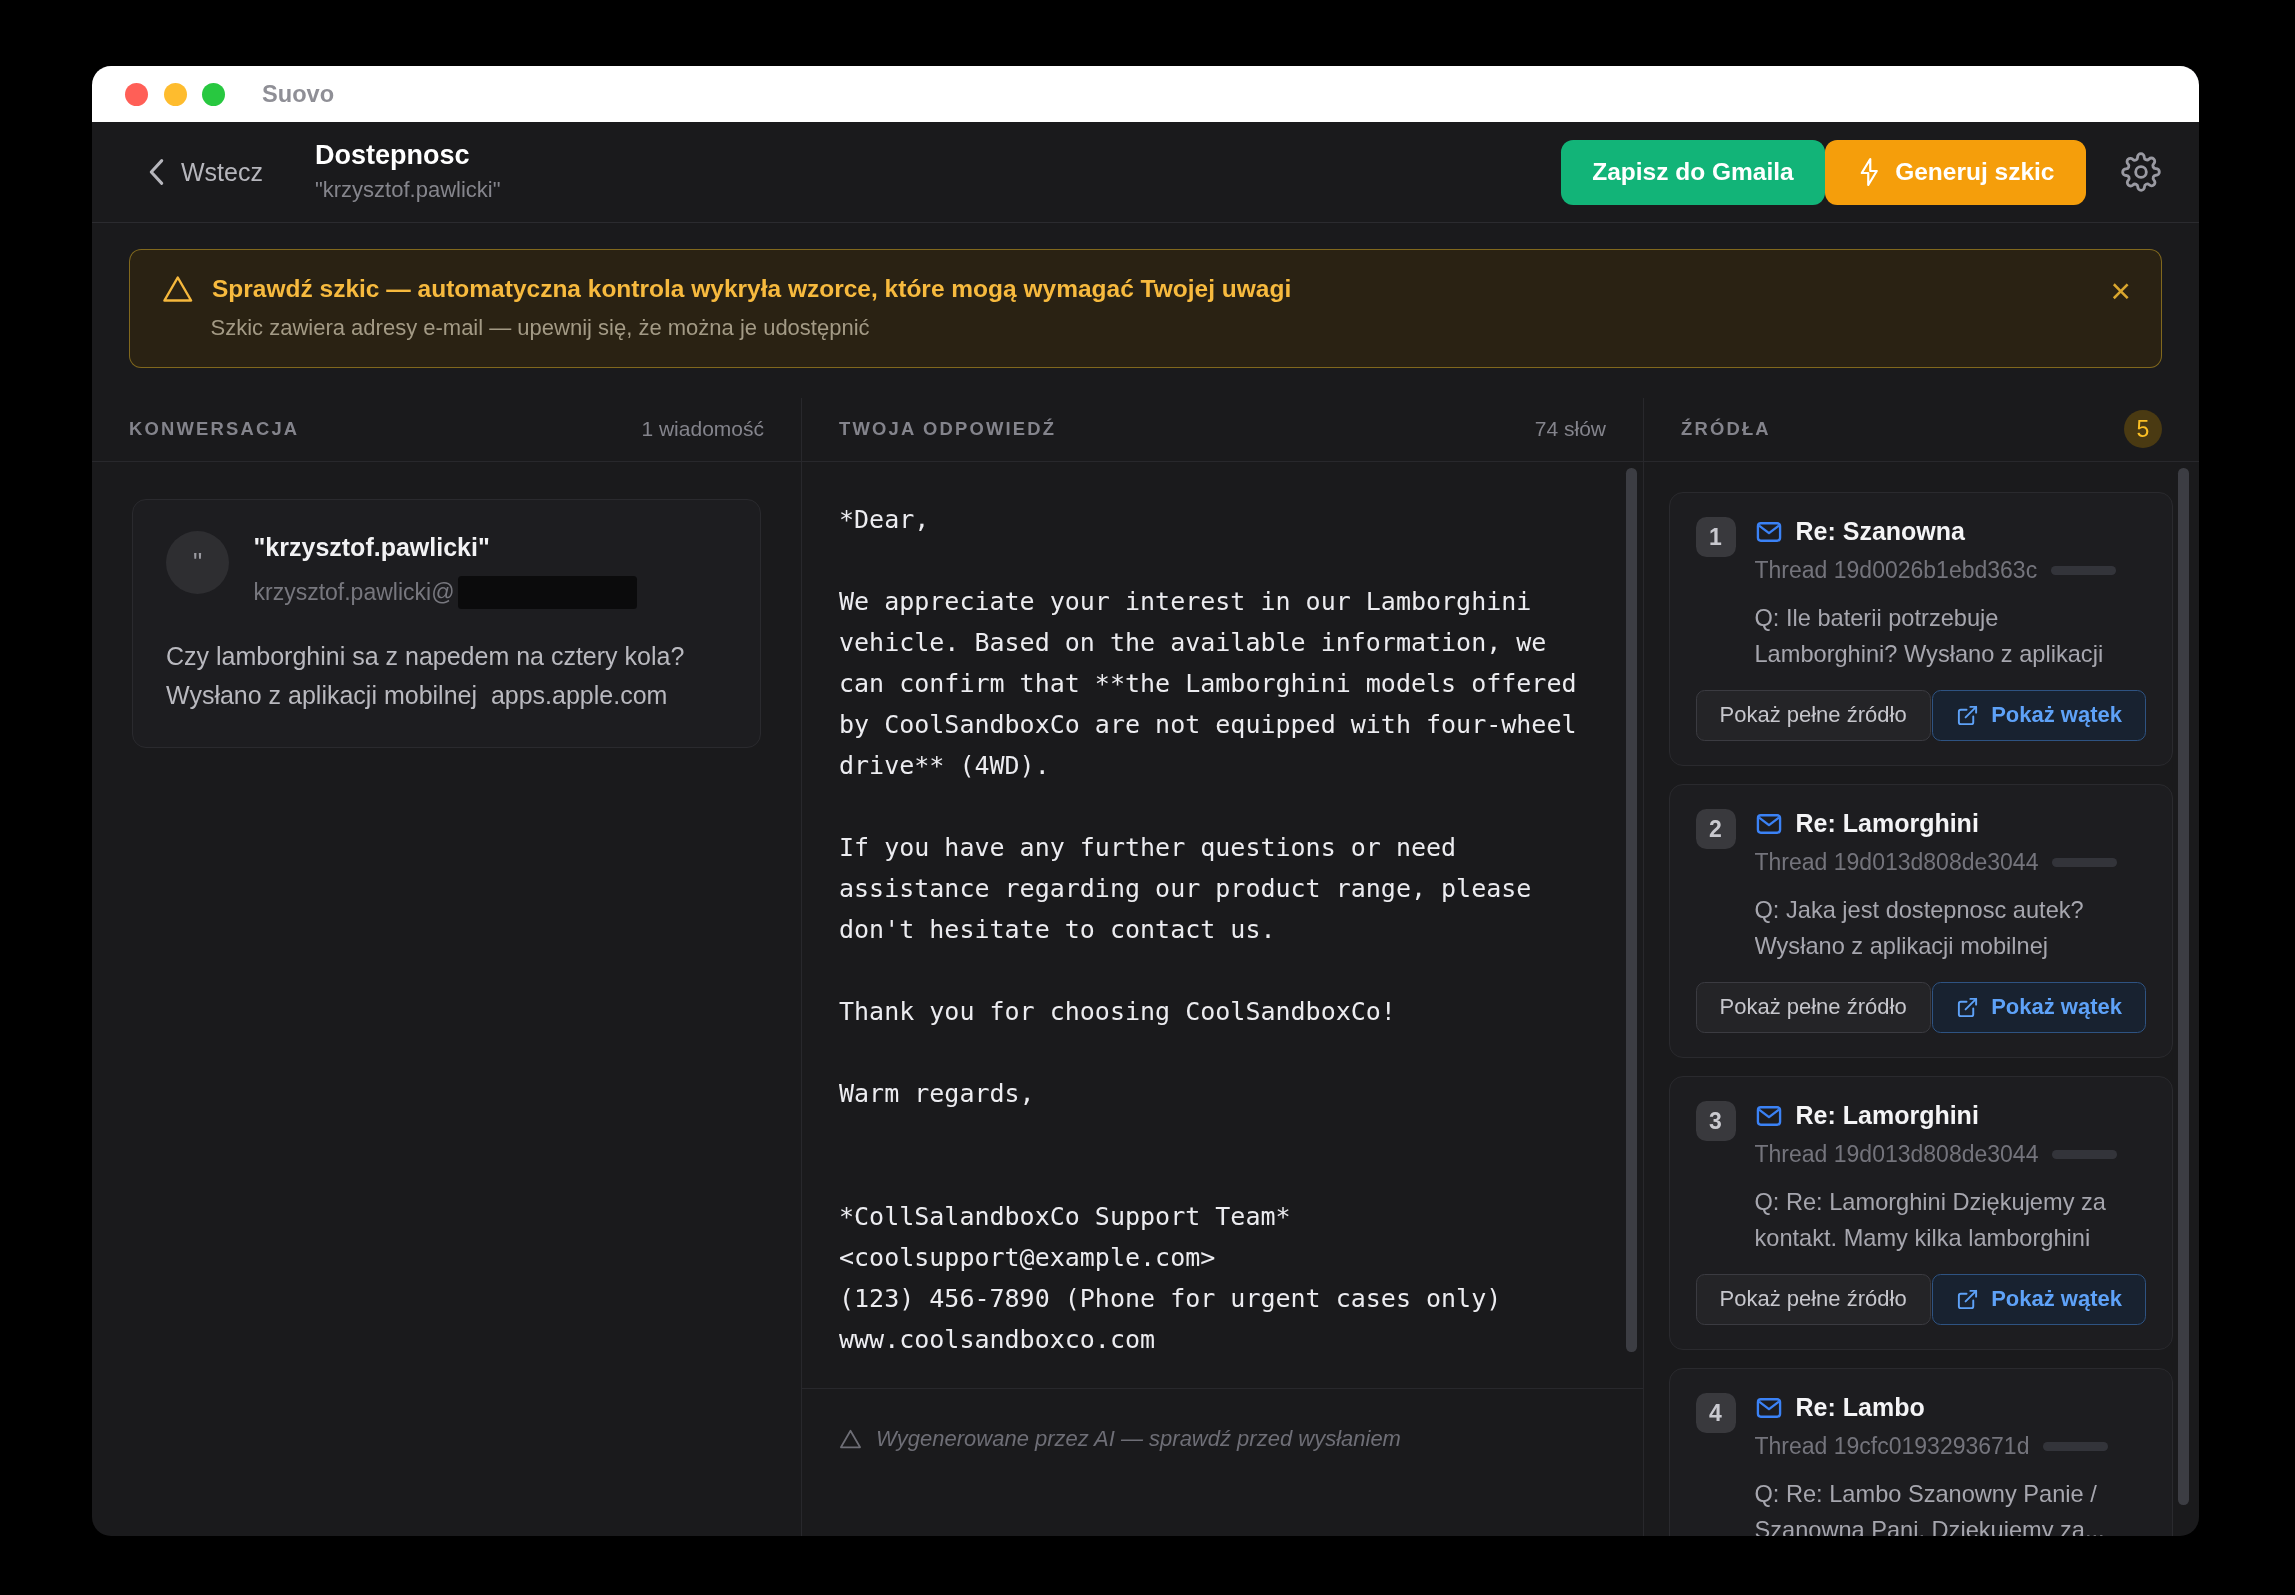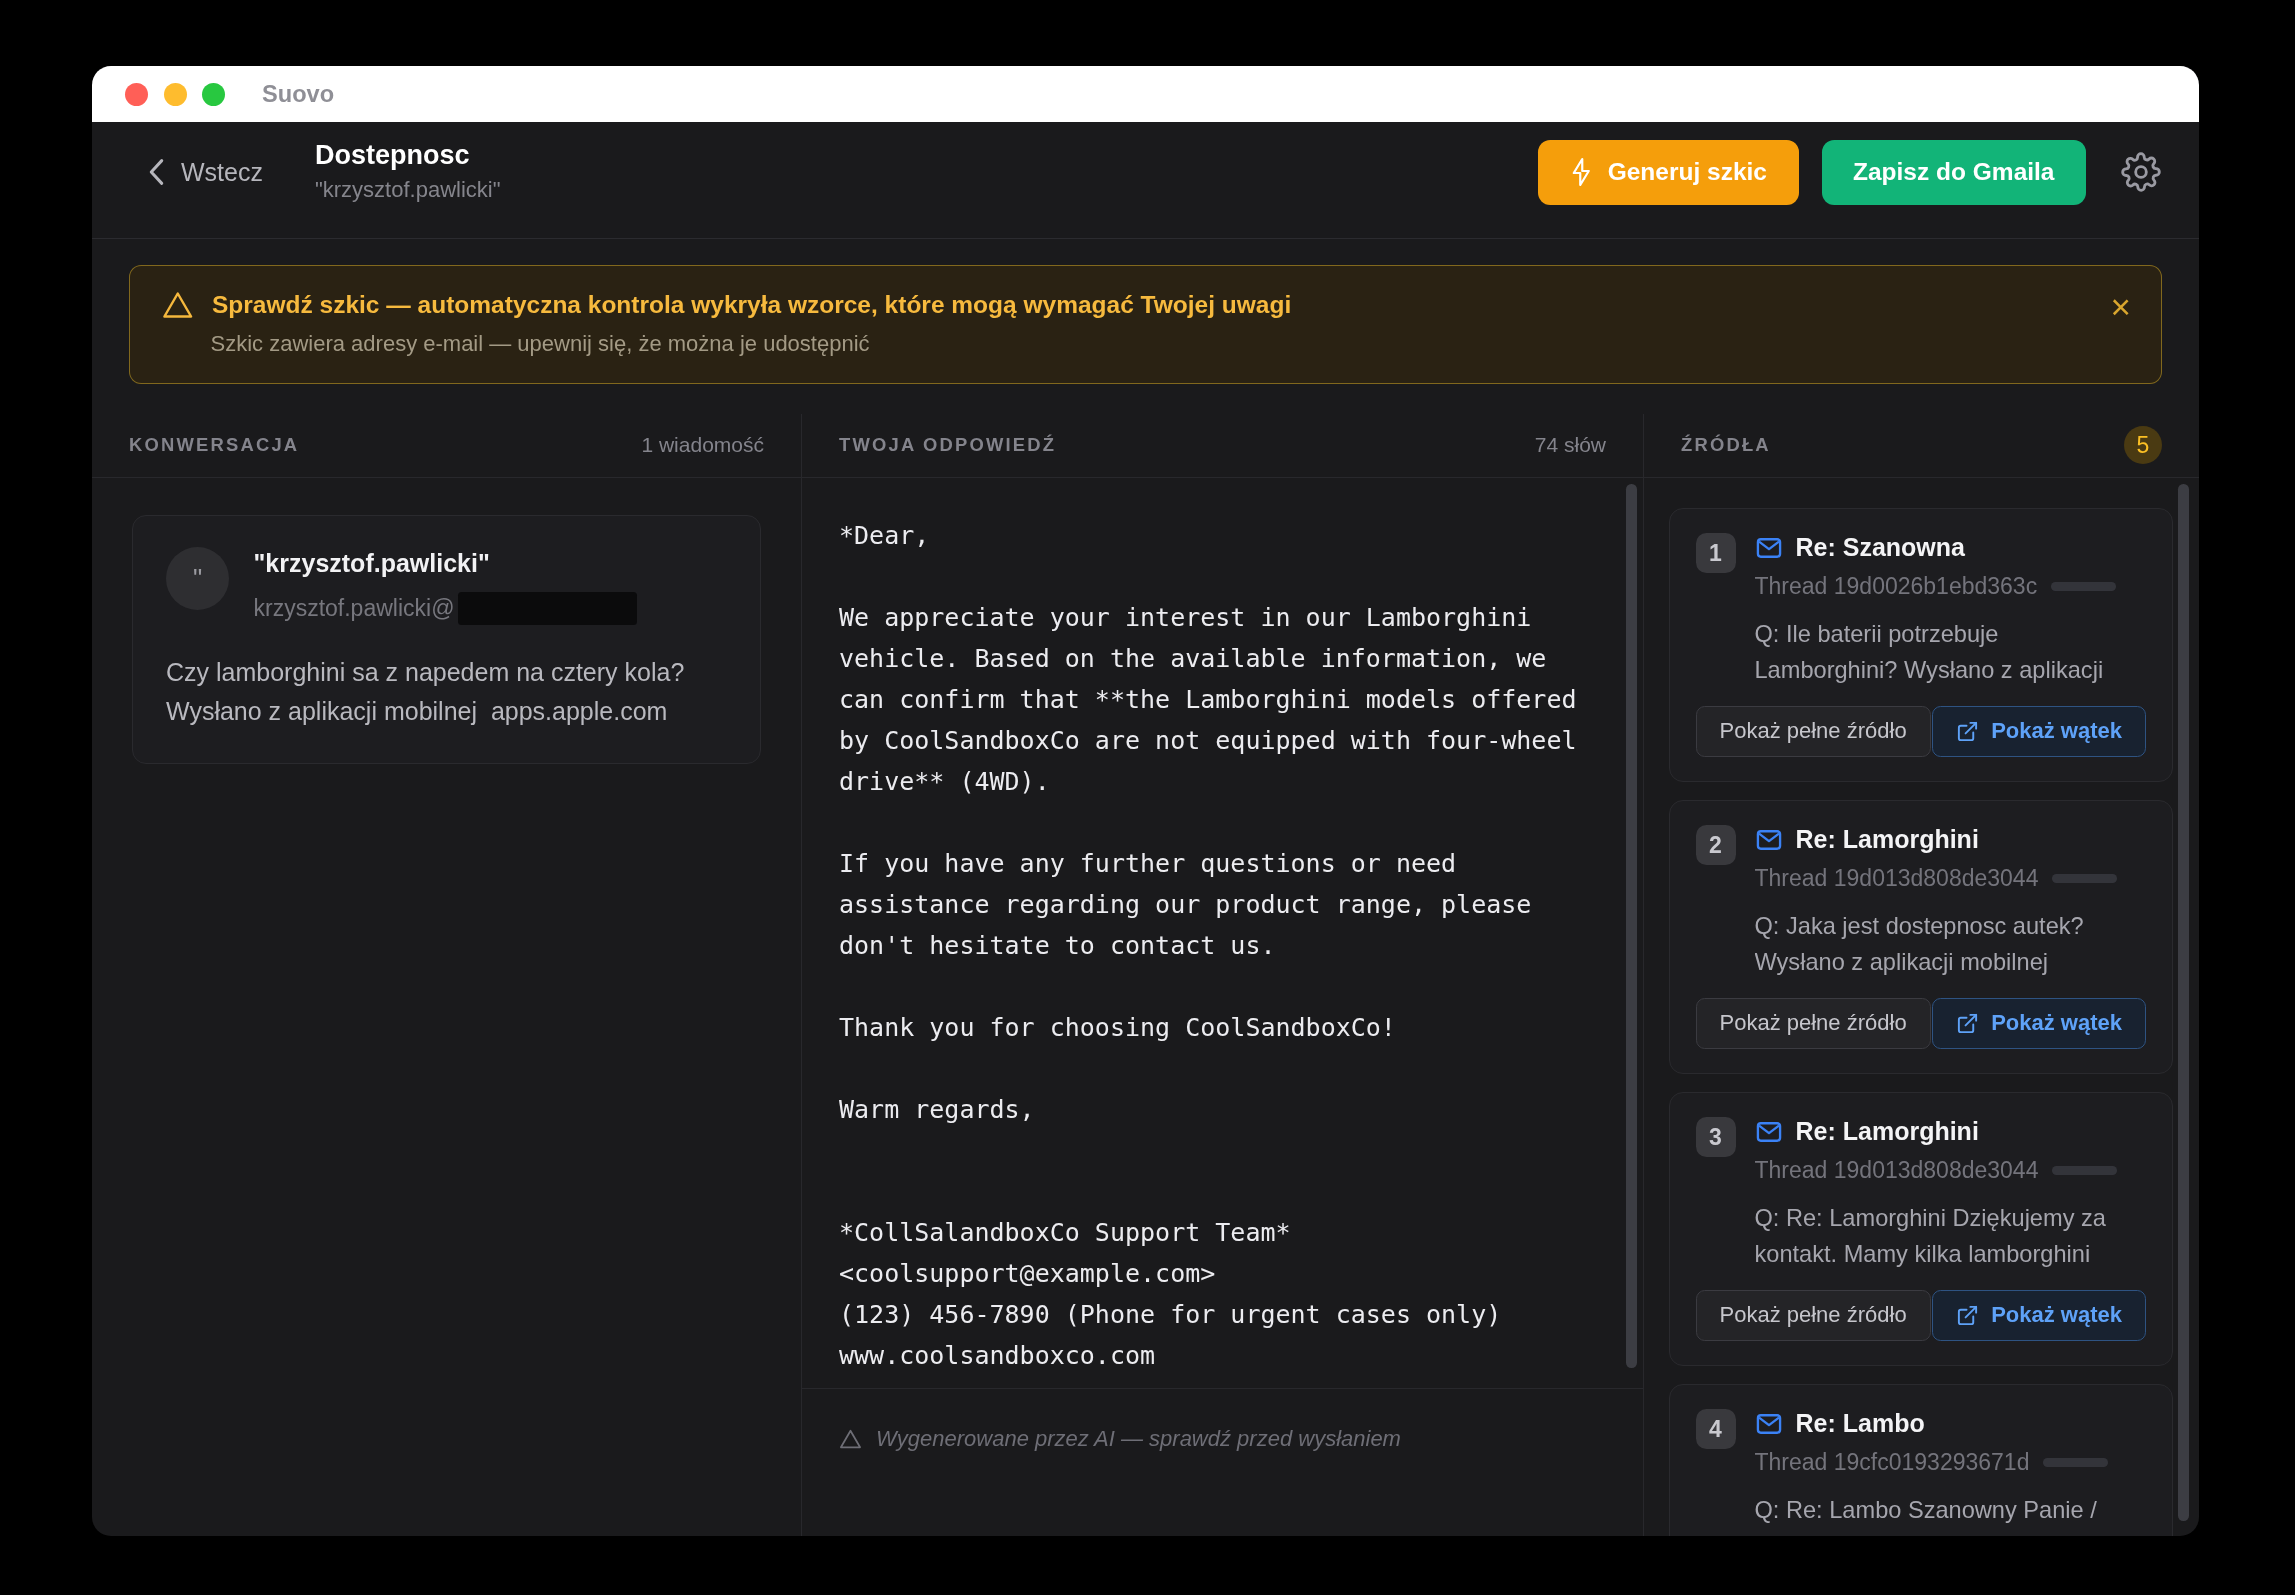--- a/index.html
+++ b/index.html
@@ -5,21 +5,21 @@
   html,body{margin:0;padding:0;background:#000;width:2295px;height:1596px;overflow:hidden;
     font-family:"Liberation Sans",sans-serif;-webkit-font-smoothing:antialiased;}
   .window{position:absolute;left:92px;top:66px;width:2107px;height:1470px;background:#1a1a1c;
     border-radius:19px;overflow:hidden;display:flex;flex-direction:column;}
   
   .titlebar{height:56px;background:#ffffff;display:flex;align-items:center;padding-left:33px;flex:0 0 auto;}
   .dot{width:23px;height:23px;border-radius:50%;margin-right:15.7px;}
   .dot.red{background:#ff5f57}.dot.yellow{background:#febc2e}.dot.green{background:#28c840}
   .apptitle{color:#8f8f96;font-size:23.6px;font-weight:bold;margin-left:21px;}
   
-  .header{height:100px;display:flex;align-items:center;padding:0 38px 16px 54px;border-bottom:0.9px solid #2b2b2f;flex:0 0 auto;}
+  .header{height:100px;display:flex;align-items:center;padding:0 38px 0 54px;border-bottom:0.9px solid #2b2b2f;flex:0 0 auto;}
   .back{display:flex;align-items:center;gap:14px;cursor:default;}
   .back-label{color:#b6b6bc;font-size:25px;}
   .titleblock{margin-left:52px;}
   .page-title{color:#fff;font-size:27px;font-weight:600;line-height:1.1;}
   .page-subtitle{color:#85858c;font-size:22px;margin-top:6.1px;}
   .header-spacer{flex:1;}
   .btn{display:flex;align-items:center;gap:14px;height:65px;padding:0 31.5px;border-radius:12.2px;
     font-size:24.5px;font-weight:600;color:#fff;}
   .btn.orange{background:#f59e0b;}
   .btn.green{background:#12b478;margin-left:23px;}
@@ -104,30 +104,30 @@
             <polyline points="18,4 6,17 18,30" fill="none" stroke="#b6b6bc" stroke-width="3.4" stroke-linecap="round" stroke-linejoin="round"></polyline>
           </svg>
       </span>
       <span class="back-label">Wstecz</span>
     </div>
     <div class="titleblock">
       <div class="page-title">Dostepnosc</div>
       <div class="page-subtitle">"krzysztof.pawlicki"</div>
     </div>
     <div class="header-spacer"></div>
+    <div class="btn green">
+      <span>Zapisz do Gmaila</span>
+    </div>
     <div class="btn orange">
       <span>
         <svg width="24.5" height="30" viewBox="0 0 24 30">
             <path d="M13 2 L4.5 16 h6.5 L11 28 L19.5 14 h-6.5 Z" fill="none" stroke="#fff" stroke-width="2.2" stroke-linejoin="round"></path>
           </svg>
       </span>
       <span>Generuj szkic</span>
-    </div>
-    <div class="btn green">
-      <span>Zapisz do Gmaila</span>
     </div>
     <div class="gearwrap">
       <span>
         <svg width="40" height="40" viewBox="0 0 24 24" fill="none" stroke="#9a9aa2" stroke-width="1.7" stroke-linecap="round" stroke-linejoin="round">
           <circle cx="12" cy="12" r="3.2"></circle>
           <path d="M19.4 15a1.65 1.65 0 0 0 .33 1.82l.06.06a2 2 0 1 1-2.83 2.83l-.06-.06a1.65 1.65 0 0 0-1.82-.33 1.65 1.65 0 0 0-1 1.51V21a2 2 0 1 1-4 0v-.09a1.65 1.65 0 0 0-1-1.51 1.65 1.65 0 0 0-1.82.33l-.06.06a2 2 0 1 1-2.83-2.83l.06-.06a1.65 1.65 0 0 0 .33-1.82 1.65 1.65 0 0 0-1.51-1H3a2 2 0 1 1 0-4h.09a1.65 1.65 0 0 0 1.51-1 1.65 1.65 0 0 0-.33-1.82l-.06-.06a2 2 0 1 1 2.83-2.83l.06.06a1.65 1.65 0 0 0 1.82.33h.01a1.65 1.65 0 0 0 1-1.51V3a2 2 0 1 1 4 0v.09a1.65 1.65 0 0 0 1 1.51h.01a1.65 1.65 0 0 0 1.82-.33l.06-.06a2 2 0 1 1 2.83 2.83l-.06.06a1.65 1.65 0 0 0-.33 1.82v.01a1.65 1.65 0 0 0 1.51 1H21a2 2 0 1 1 0 4h-.09a1.65 1.65 0 0 0-1.51 1z"></path>
         </svg>
       </span>
     </div>
   </div>

